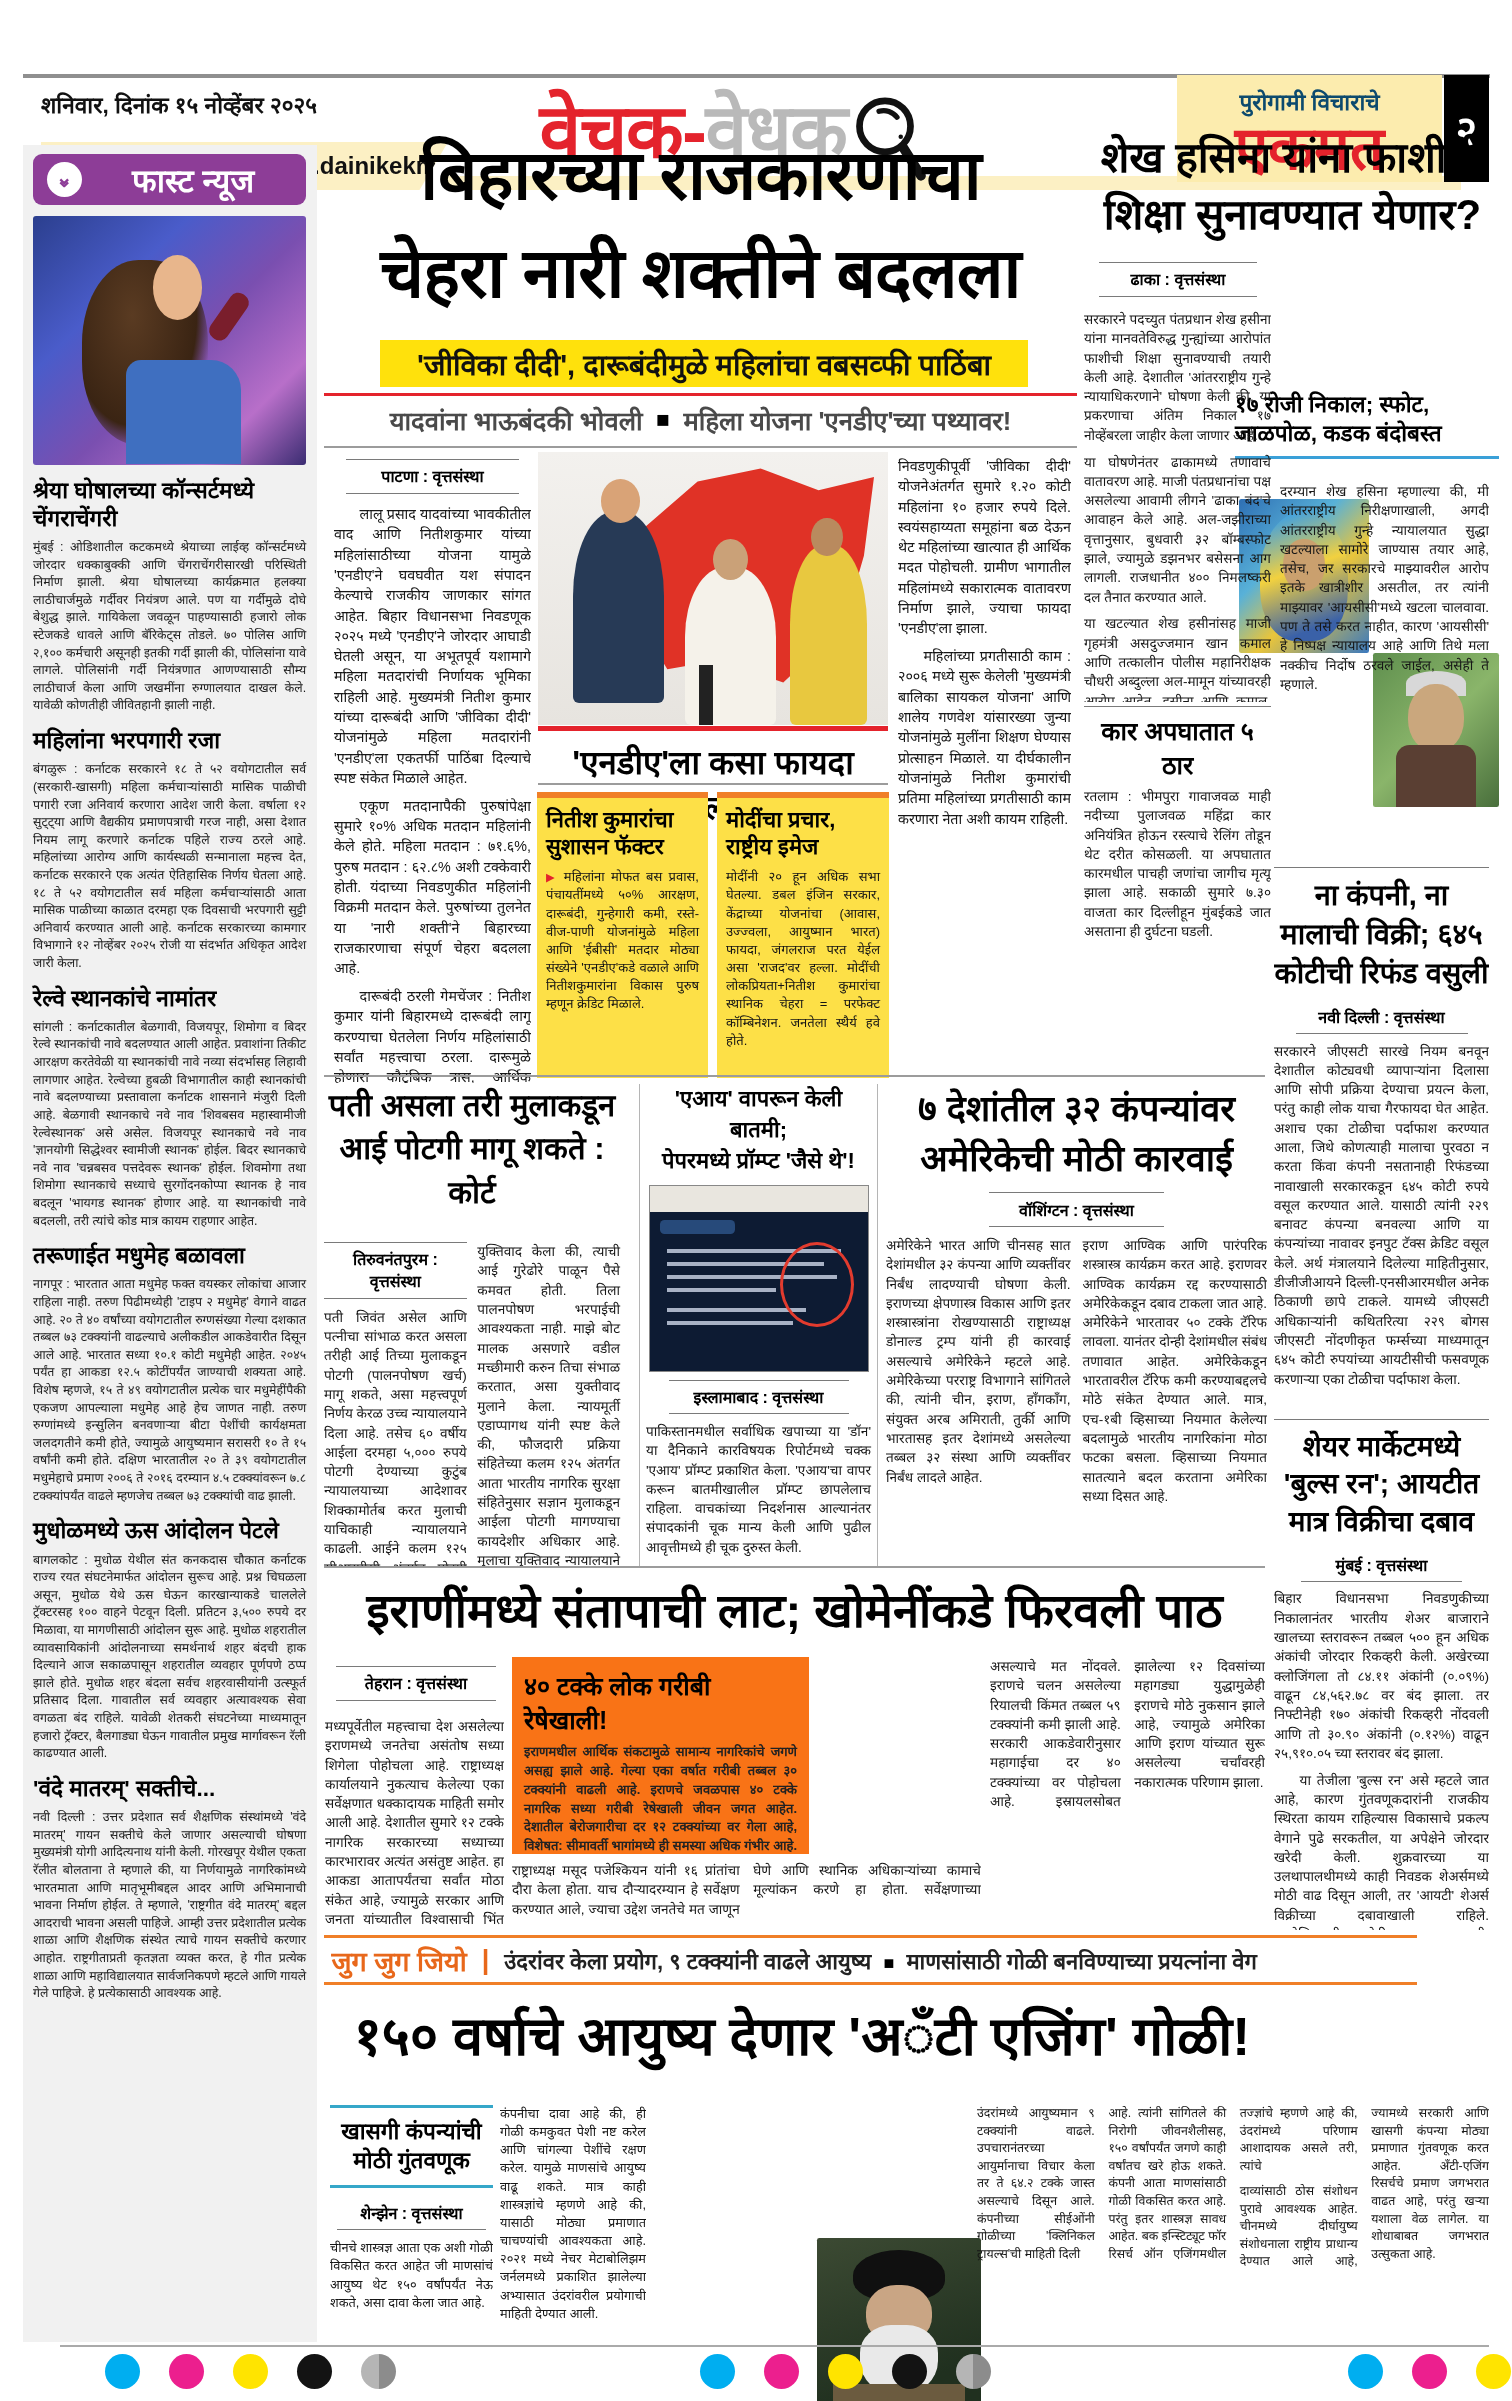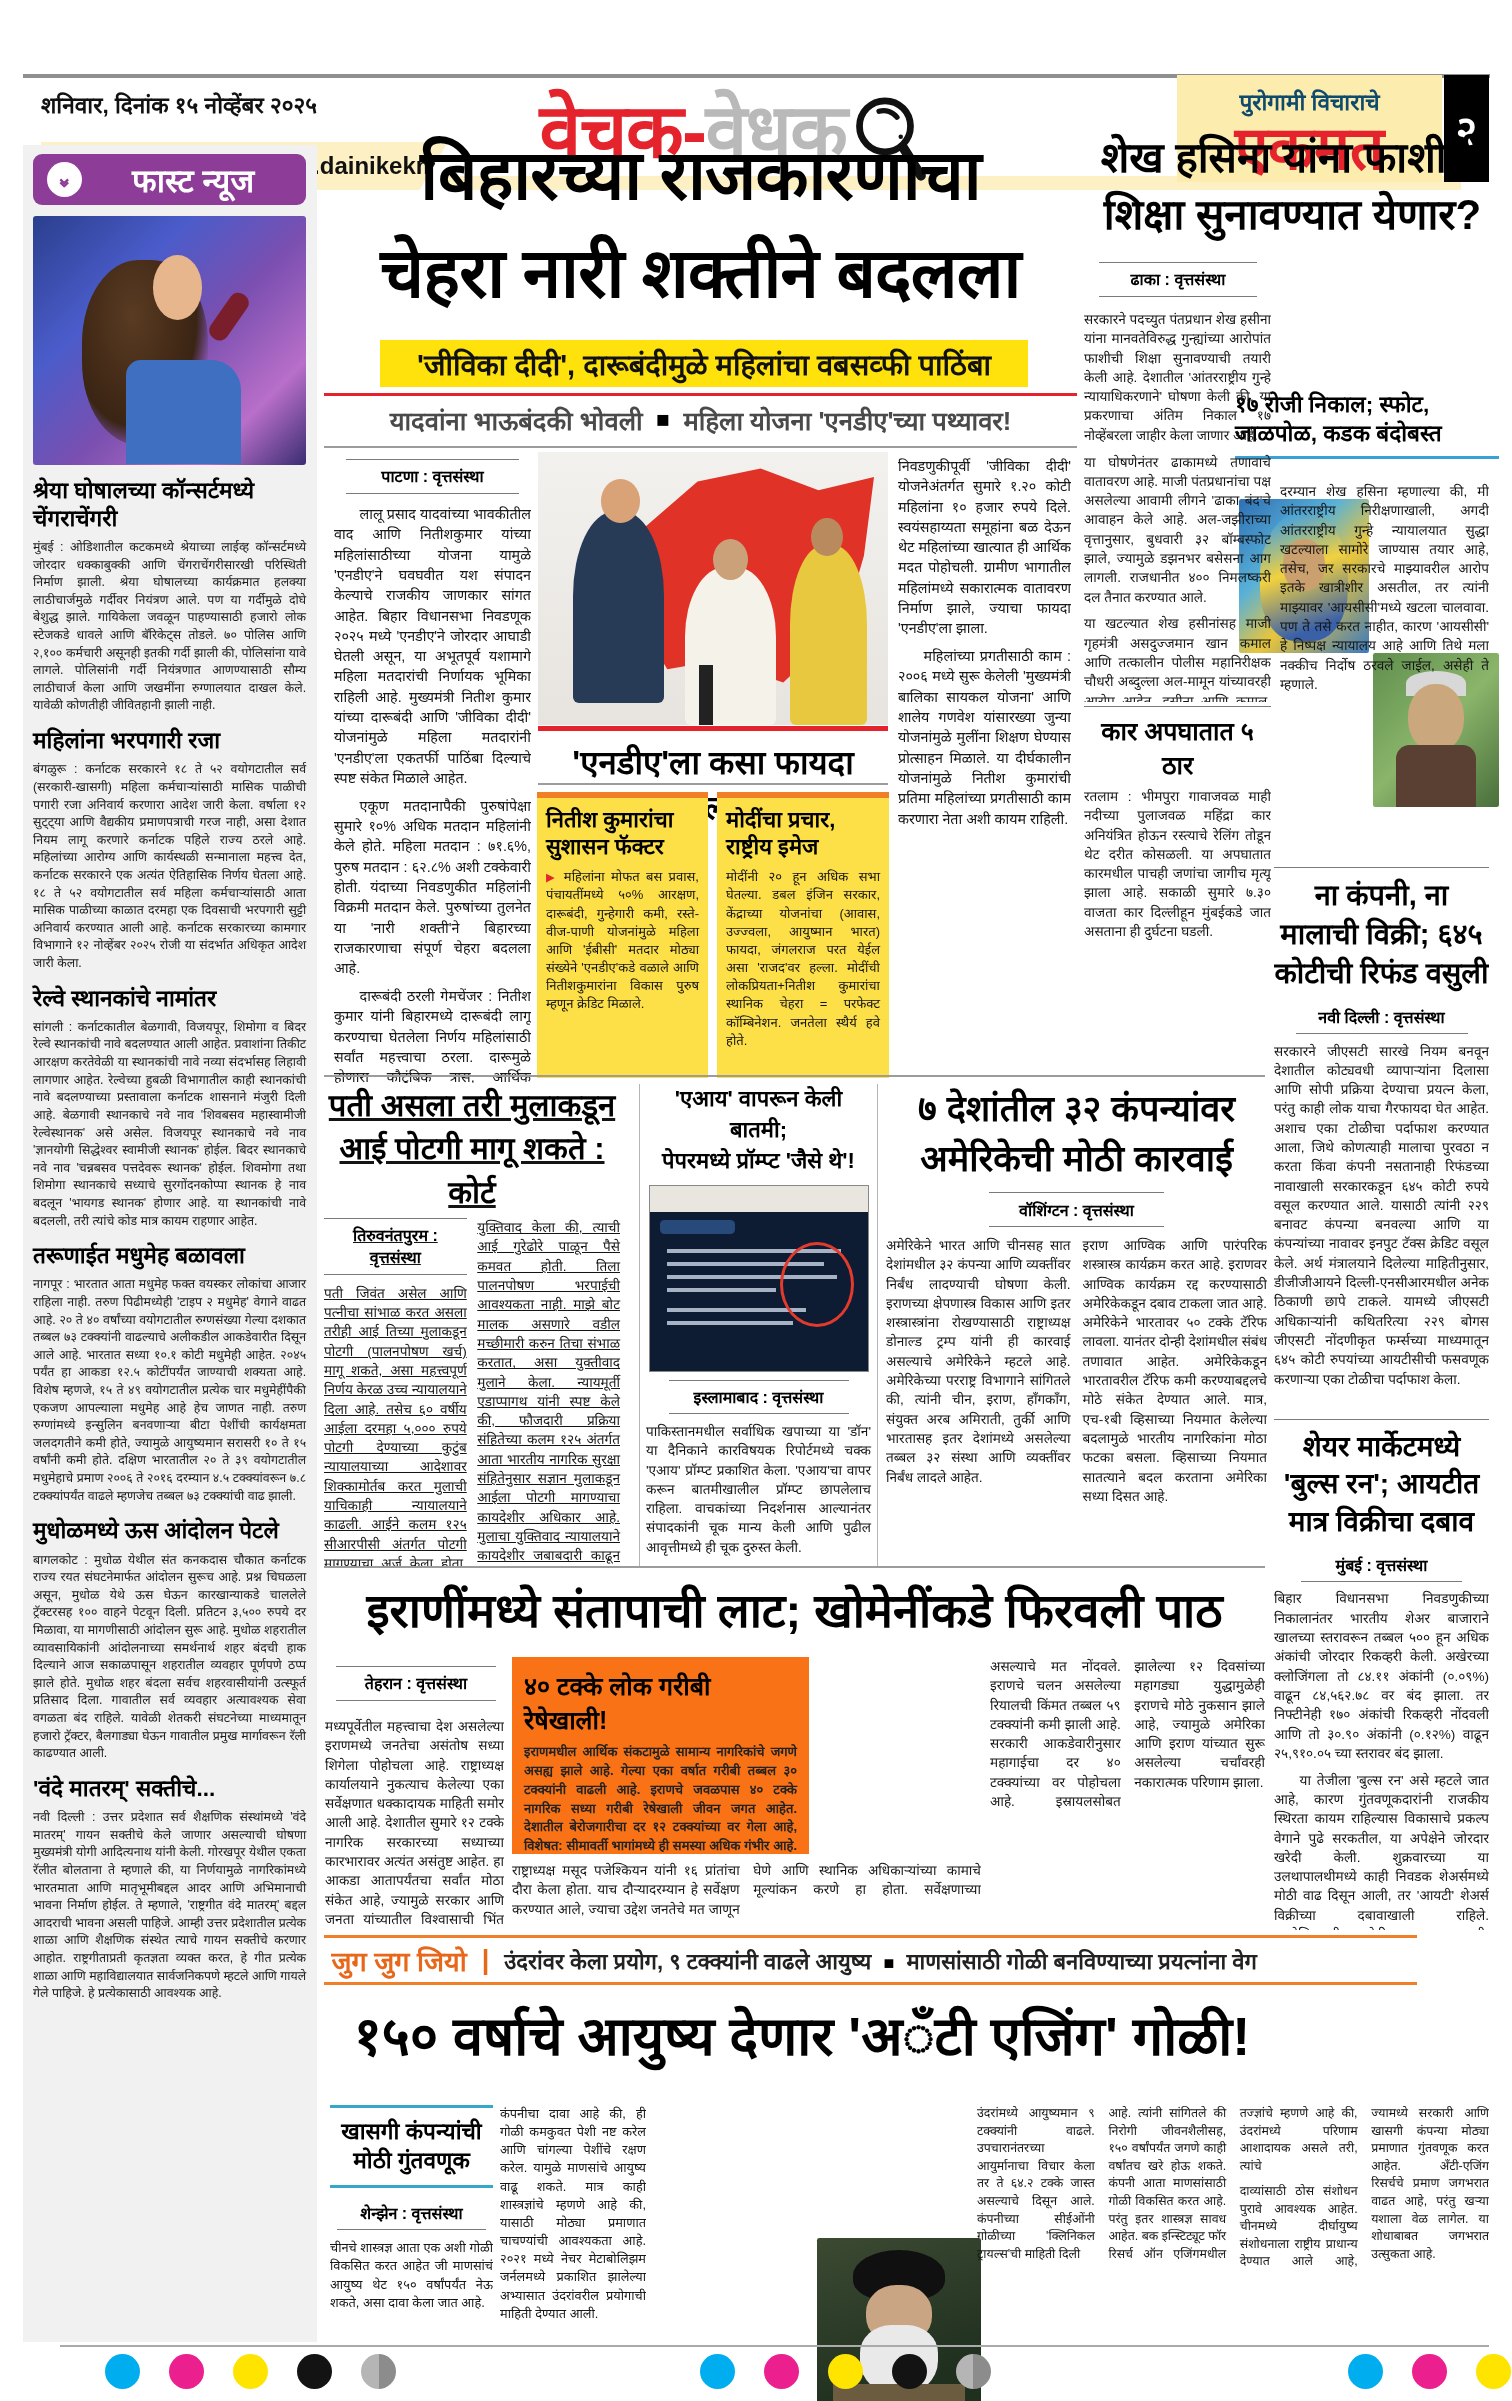--- a/index.html
+++ b/index.html
@@ -305,26 +305,26 @@
   </div>
 
   <div class="abs clip" style="left:1274px;top:867px;width:215px;height:548px;">
     <div class="hl rule-top" style="font-size:29px;line-height:1.35;padding-top:7.5px;">ना कंपनी, ना मालाची विक्री; ६४५ कोटीची रिफंड वसुली</div>
     <div class="byline" style="width:80%;margin:7.5px auto;border-top:none;">नवी दिल्ली : वृत्तसंस्था</div>
     <div class="body-t just" style="font-size:13.6px;">सरकारने जीएसटी सारखे नियम बनवून देशातील कोट्यवधी व्यापाऱ्यांना दिलासा आणि सोपी प्रक्रिया देण्याचा प्रयत्न केला, परंतु काही लोक याचा गैरफायदा घेत आहेत. अशाच एका टोळीचा पर्दाफाश करण्यात आला, जिथे कोणत्याही मालाचा पुरवठा न करता किंवा कंपनी नसतानाही रिफंडच्या नावाखाली सरकारकडून ६४५ कोटी रुपये वसूल करण्यात आले. यासाठी त्यांनी २२९ बनावट कंपन्या बनवल्या आणि या कंपन्यांच्या नावावर इनपुट टॅक्स क्रेडिट वसूल केले. अर्थ मंत्रालयाने दिलेल्या माहितीनुसार, डीजीजीआयने दिल्ली-एनसीआरमधील अनेक ठिकाणी छापे टाकले. यामध्ये जीएसटी अधिकाऱ्यांनी कथितरित्या २२९ बोगस जीएसटी नोंदणीकृत फर्म्सच्या माध्यमातून ६४५ कोटी रुपयांच्या आयटीसीची फसवणूक करणाऱ्या एका टोळीचा पर्दाफाश केला.</div>
   </div>
 
   <div class="abs thin-rule" style="left:324px;top:1075px;width:941px;height:1.5px;"></div>
 
-  <div class="abs v-rule-r clip" style="left:324px;top:1084px;width:316px;height:482px;padding-right:19px;text-decoration:underline;">
+  <div class="abs v-rule-r clip" style="left:324px;top:1084px;width:316px;height:482px;padding-right:19px;">
     <div class="hl" style="font-size:31px;line-height:1.4;">
       <div>पती असला तरी मुलाकडून</div>
       <div>आई पोटगी मागू शकते : कोर्ट</div>
     </div>
-    <div style="display:flex;gap:10.5px;margin-top:4px;">
+    <div style="display:flex;gap:10.5px;margin-top:28px;">
       <div style="flex:1;">
         <div class="byline" style="margin-bottom:9px;">तिरुवनंतपुरम : वृत्तसंस्था</div>
         <div class="body-t just" style="font-size:13.6px;">पती जिवंत असेल आणि पत्नीचा सांभाळ करत असला तरीही आई तिच्या मुलाकडून पोटगी (पालनपोषण खर्च) मागू शकते, असा महत्त्वपूर्ण निर्णय केरळ उच्च न्यायालयाने दिला आहे. तसेच ६० वर्षीय आईला दरमहा ५,००० रुपये पोटगी देण्याच्या कुटुंब न्यायालयाच्या आदेशावर शिक्कामोर्तब करत मुलाची याचिकाही न्यायालयाने काढली. आईने कलम १२५ सीआरपीसी अंतर्गत पोटगी मागण्याचा अर्ज केला होता. मुलाकडे प्रति महिना २५,००० रुपये उत्पन्न असल्याचे आईने नमूद केले. मुलाच्या वकिलांनी असा</div>
       </div>
       <div style="flex:1;">
         <div class="body-t just" style="font-size:13.6px;">युक्तिवाद केला की, त्याची आई गुरेढोरे पाळून पैसे कमवत होती. तिला पालनपोषण भरपाईची आवश्यकता नाही. माझे बोट मालक असणारे वडील मच्छीमारी करुन तिचा संभाळ करतात, असा युक्तीवाद मुलाने केला. न्यायमूर्ती एडाप्पागथ यांनी स्पष्ट केले की, फौजदारी प्रक्रिया संहितेच्या कलम १२५ अंतर्गत आता भारतीय नागरिक सुरक्षा संहितेनुसार सज्ञान मुलाकडून आईला पोटगी मागण्याचा कायदेशीर अधिकार आहे. मुलाचा युक्तिवाद न्यायालयाने कायदेशीर जबाबदारी काढून घेतली जात नाही.</div>
       </div>
     </div>
   </div>
 

